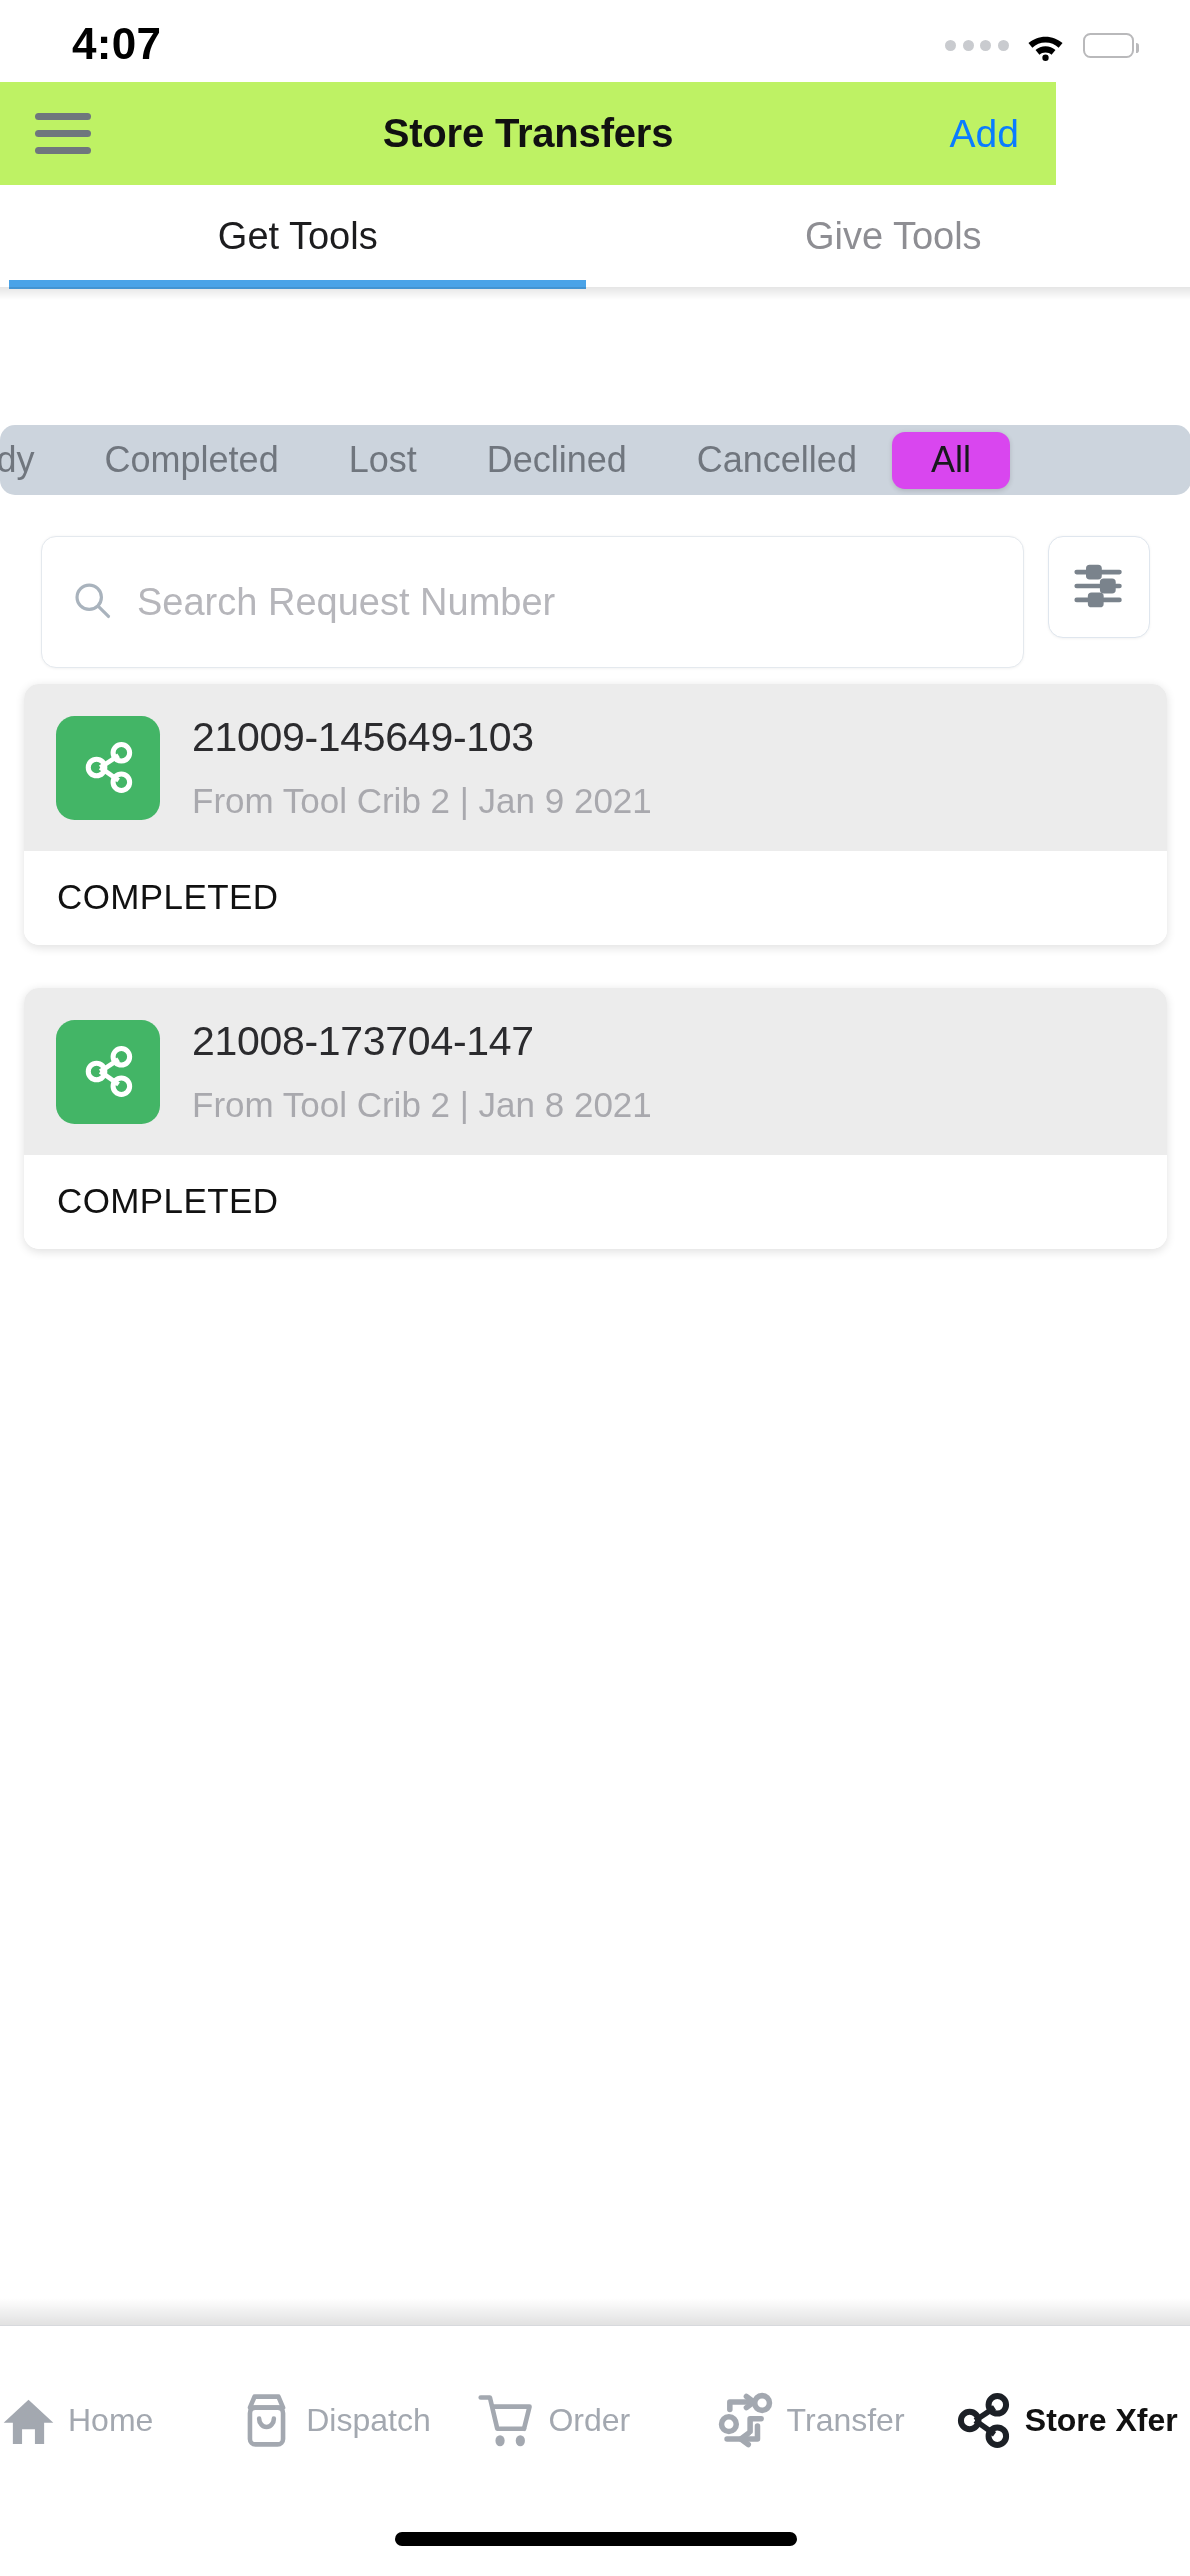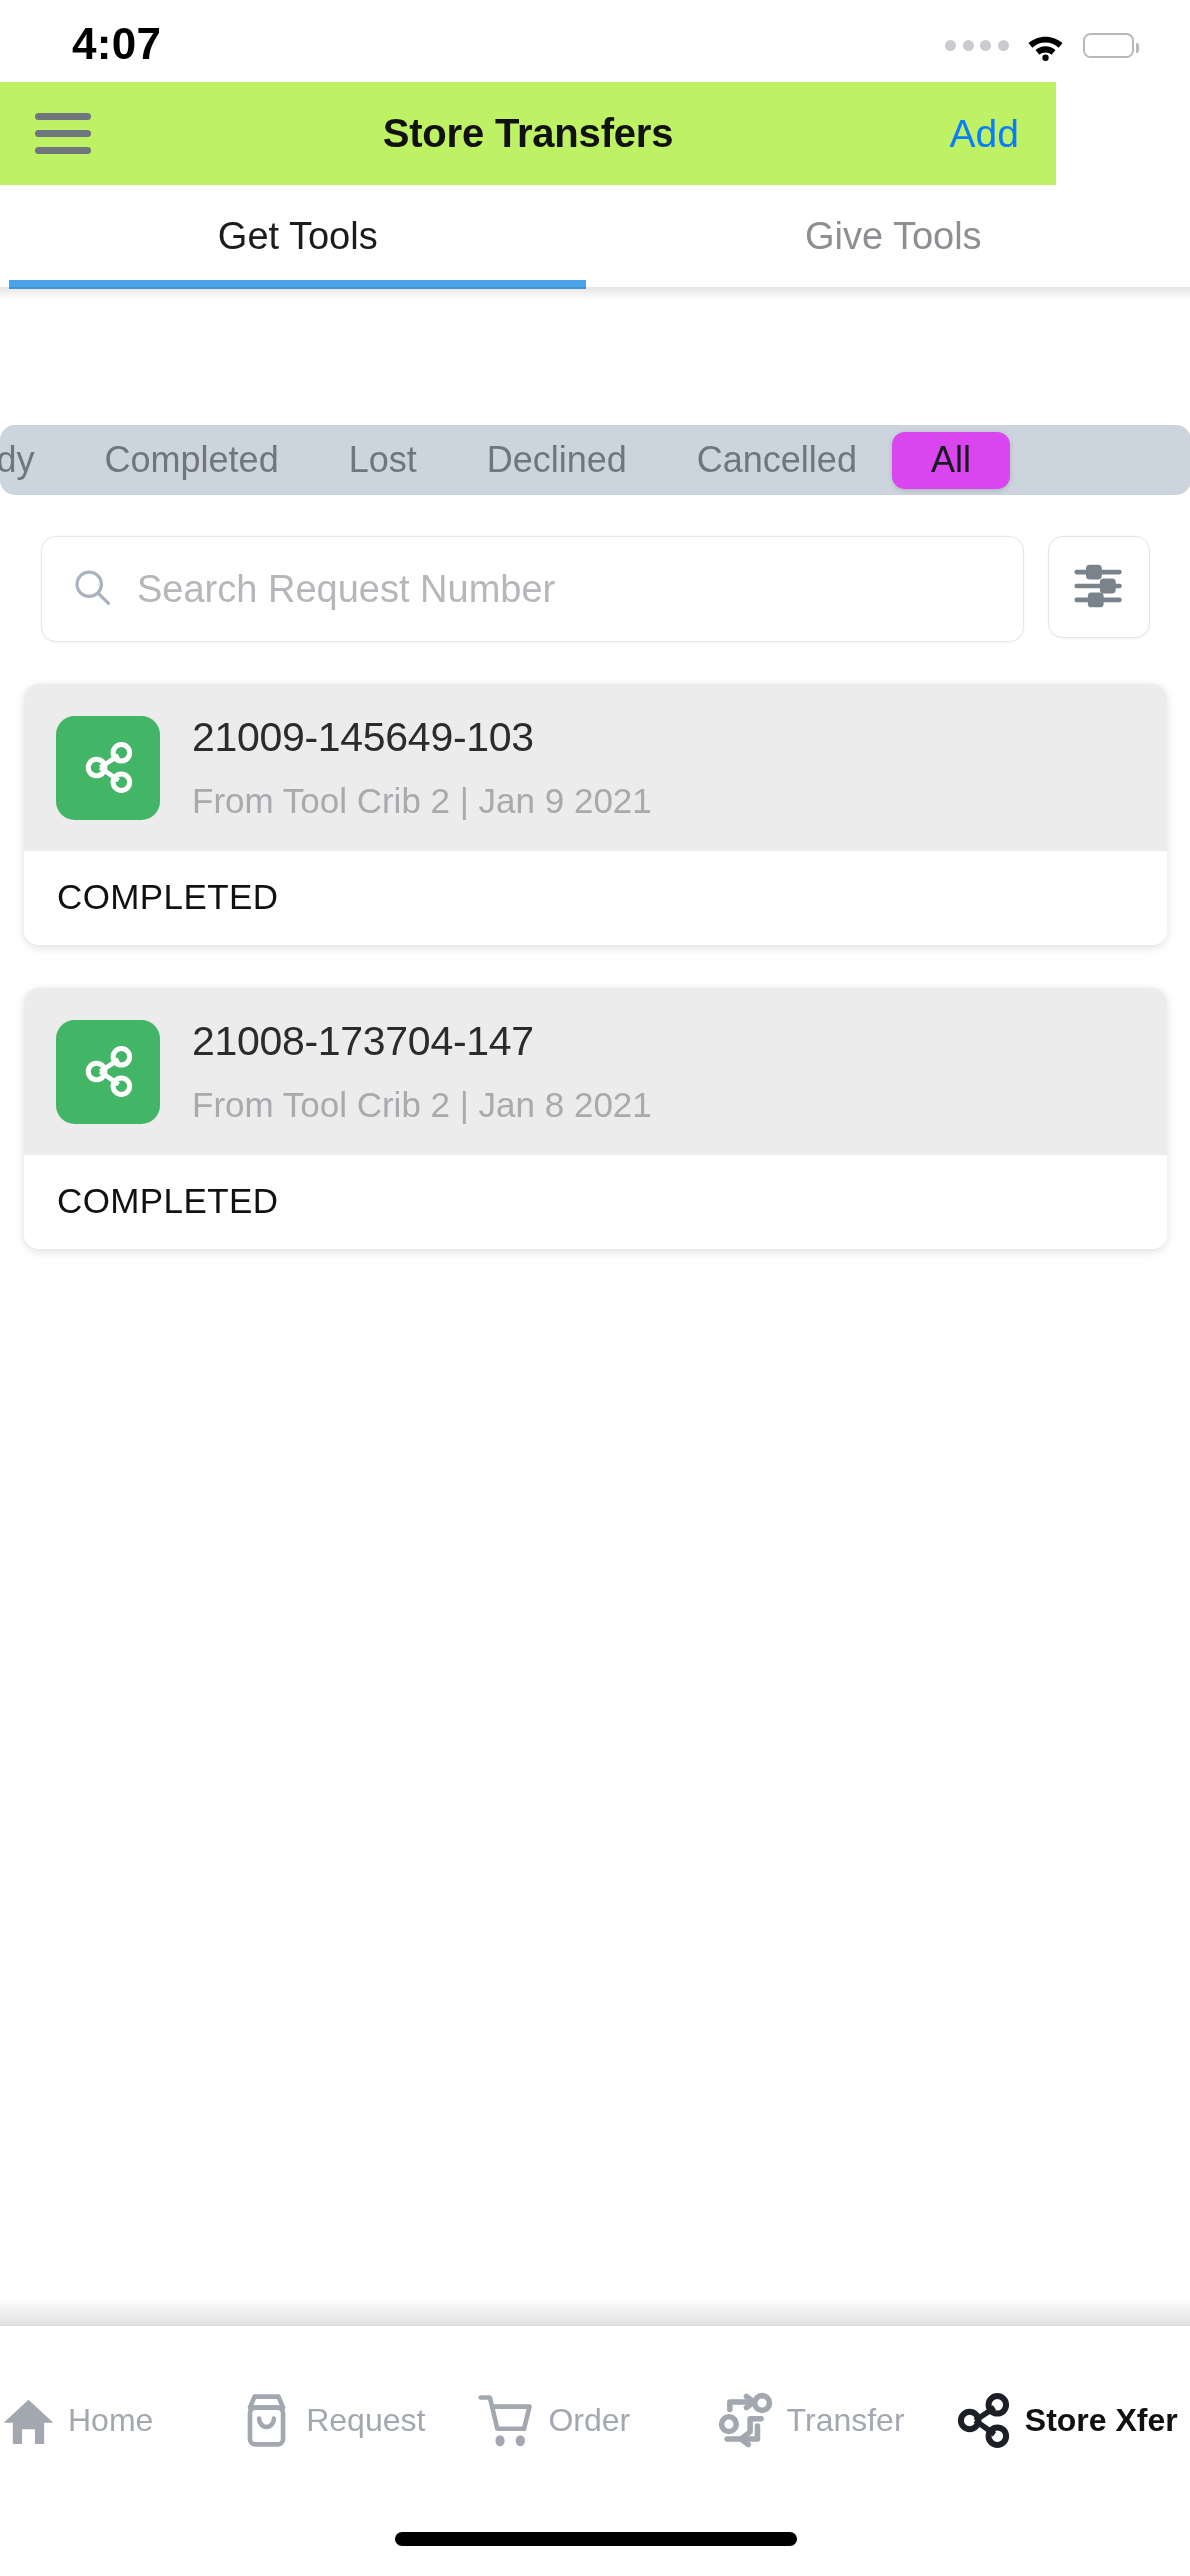--- a/index.html
+++ b/index.html
@@ -55,21 +55,21 @@
   .segwrap { position:absolute; top:425px; left:0; width:1191px; height:70px;
              background:#ccd4dd; border-radius:15px; overflow:hidden; }
   .segscroll { display:flex; align-items:center; height:100%; padding:0 6.5px;
                transform:translateX(-111px); width:1317px; }
   .segitem { flex:0 0 auto; display:flex; align-items:center; justify-content:center;
              height:57px; padding:0 35px; font-size:36px; color:#70767e; white-space:nowrap; cursor:pointer; }
   .segitem.selected { background:#d946ef; color:#17191c; border-radius:13px;
                       box-shadow:0 1.9px 5.6px rgba(0,0,0,0.14); padding:12px 39px; }
 
   
-  .searchrow { position:absolute; top:536px; left:41px; width:1109px; height:106px; display:flex; gap:24px; }
+  .searchrow { position:absolute; top:536px; left:41px; width:1109px; height:132px; display:flex; gap:24px; }
   .searchbox { flex:1; display:flex; align-items:center; gap:22px; padding:0 28px;
                background:#fff; border:1.9px solid #e4e9ee; border-radius:15px;
                box-shadow:0 0.9px 2.8px rgba(0,0,0,0.05); cursor:text; }
   .search-input-text { font-size:38px; color:#b6b6bb; }
   .filterbtn { width:102px; height:102px; display:flex; align-items:center; justify-content:center;
                background:#fff; border:1.9px solid #dfe6ee; border-radius:15px;
                box-shadow:0 0.9px 2.8px rgba(0,0,0,0.05); cursor:pointer; }
 
   
   .cardlist { position:absolute; top:684px; left:0; width:1191px; }
@@ -234,21 +234,21 @@
     </div>
 
     <div class="tabitem">
       <span class="tabicon">
         <svg width="57" height="59" viewBox="0 0 62 64">
           <path d="M13 18 L18 6 H44 L49 18 Z" fill="none" stroke="#a3a8b0" stroke-width="5" stroke-linejoin="round"></path>
           <rect x="13" y="18" width="36" height="40" rx="6" fill="none" stroke="#a3a8b0" stroke-width="5"></rect>
           <path d="M23 30 a8 9 0 0 0 16 0" fill="none" stroke="#a3a8b0" stroke-width="5" stroke-linecap="round"></path>
         </svg>
       </span>
-      <span class="tablabel">Request</span>
+      <span class="tablabel">Dispatch</span>
     </div>
 
     <div class="tabitem">
       <span class="tabicon">
         <svg width="61" height="59" viewBox="0 0 66 64">
           <path d="M5 7 H15 L23 41 H52" fill="none" stroke="#a3a8b0" stroke-width="5" stroke-linecap="round" stroke-linejoin="round"></path>
           <path d="M18 17 H58 L52 41" fill="none" stroke="#a3a8b0" stroke-width="5" stroke-linecap="round" stroke-linejoin="round"></path>
           <ellipse cx="26" cy="54" rx="5" ry="6" fill="#a3a8b0"></ellipse>
           <ellipse cx="48" cy="54" rx="5" ry="6" fill="#a3a8b0"></ellipse>
         </svg>

